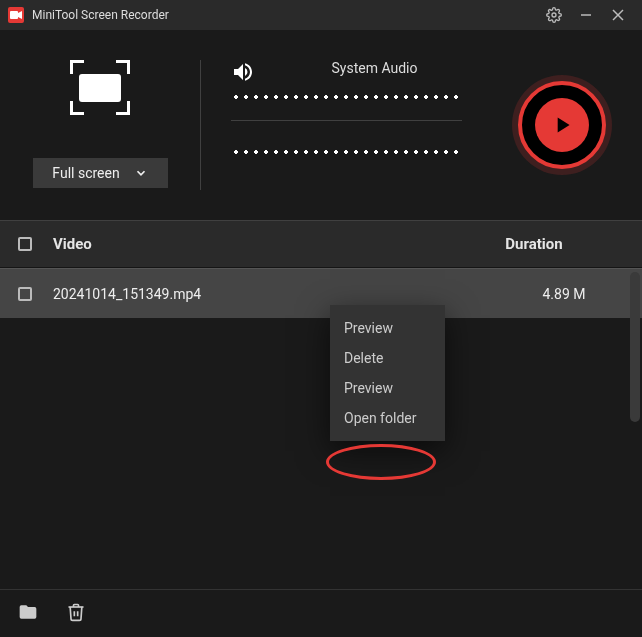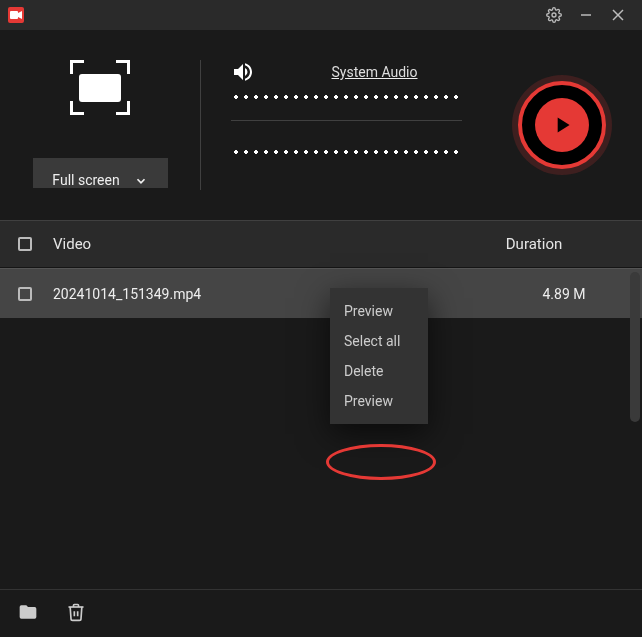--- a/index.html
+++ b/index.html
@@ -60,37 +60,37 @@
   }
   .corner { position:absolute; width:14px; height:14px; border:3px solid #fff; }
   .corner.tl { top:5px; left:15px; border-right:none; border-bottom:none; }
   .corner.tr { top:5px; right:15px; border-left:none; border-bottom:none; }
   .corner.bl { bottom:5px; left:15px; border-right:none; border-top:none; }
   .corner.br { bottom:5px; right:15px; border-left:none; border-top:none; }
   .fullscreen-select {
     margin-top: 38px;
     width: 135px; height: 30px;
     background: #3a3a3a;
-    display:flex; align-items:flex-end; justify-content:center;
+    display:flex; align-items:center; justify-content:center;
     gap: 14px;
     cursor: pointer;
     font-size: 14px;
     color: #eee;
   }
   .fullscreen-select svg { flex-shrink: 0; }
   .vert-div { width:1px; background:#404040; margin: 30px 0; }
   .audio-col {
     flex: 1;
     display:flex; flex-direction:column;
     padding: 30px 20px 0 30px;
     gap: 10px;
   }
   .audio-row {
-    display:flex; align-items:center;
-    gap: 16px; color:#eee;text-decoration:underline;
+    display:flex; align-items:flex-start;
+    gap: 16px; color:#eee;
   }
   .audio-row .aud-ico { width: 40px; display:flex; justify-content:flex-start; }
   .audio-row .aud-label { font-size: 14px; flex:1; text-align:center; color:#ddd;}
   .dots-line {
     height: 6px;
     background-image: radial-gradient(circle, #fff 2px, transparent 2px);
     background-size: 10px 6px;
     background-repeat: repeat-x;
     background-position: left center;
   }
@@ -111,21 +111,21 @@
     background:#e53935;
     display:flex; align-items:center; justify-content:center;
   }
   
   .table-header {
     height: 48px; background:#2a2a2a;
     display:flex; align-items:center;
     padding: 0 18px;
     border-top: 1px solid #404040;
     border-bottom: 1px solid #151515;
-    color:#e5e5e5; font-size:15px;
+    color:#e5e5e5; font-size:15px;font-weight:bold;
   }
   .col-check { width: 35px; display:flex; align-items:center;}
   .chk {
     width:14px; height:14px; border:2px solid #bbb; border-radius:2px;
     cursor:pointer;
   }
   .col-video { flex:1; }
   .col-duration { width: 180px; text-align:center;}
   .col-size { width: 120px; text-align:center;}
   .table-row {
@@ -151,22 +151,22 @@
     height: 48px;
     display:flex; align-items:center;
     padding: 0 18px; gap:28px;
     border-top: 1px solid #333;
     background:#1a1a1a;
   }
   .footer .ficon { color:#bbb; cursor:pointer; }
   
   .ctx-menu {
     position:absolute;
-    left: 330px; top: 288px;
-    width: 98px;
+    left: 330px; top: 305px;
+    width: 115px;
     background:#333; color:#ccc;
     box-shadow: 0 10px 30px rgba(0,0,0,0.6);
     padding: 8px 0;
     font-size: 14px;
   }
   .ctx-item {
     padding: 7px 14px;
     cursor:pointer;
   }
   .highlight-ellipse {
@@ -181,20 +181,21 @@
 </head>
 <body>
 
 <div class="titlebar">
   <div class="app-icon">
     <svg width="12" height="10" viewBox="0 0 12 10">
         <rect x="0" y="1" width="8" height="8" rx="1" fill="#fff"></rect>
         <path d="M8 3 L12 1 L12 9 L8 7 Z" fill="#fff"></path>
       </svg>
   </div>
+  <div class="app-title">MiniTool Screen Recorder</div>
   <div class="spacer"></div>
   <div class="win-btn">
     <svg width="16" height="16" viewBox="0 0 24 24" fill="none" stroke="#bbb" stroke-width="2">
       <circle cx="12" cy="12" r="3"></circle>
       <path d="M19.4 15a1.65 1.65 0 0 0 .33 1.82l.06.06a2 2 0 1 1-2.83 2.83l-.06-.06a1.65 1.65 0 0 0-1.82-.33 1.65 1.65 0 0 0-1 1.51V21a2 2 0 1 1-4 0v-.09a1.65 1.65 0 0 0-1-1.51 1.65 1.65 0 0 0-1.82.33l-.06.06a2 2 0 1 1-2.83-2.83l.06-.06a1.65 1.65 0 0 0 .33-1.82 1.65 1.65 0 0 0-1.51-1H3a2 2 0 1 1 0-4h.09a1.65 1.65 0 0 0 1.51-1 1.65 1.65 0 0 0-.33-1.82l-.06-.06a2 2 0 1 1 2.83-2.83l.06.06a1.65 1.65 0 0 0 1.82.33h0a1.65 1.65 0 0 0 1-1.51V3a2 2 0 1 1 4 0v.09a1.65 1.65 0 0 0 1 1.51h0a1.65 1.65 0 0 0 1.82-.33l.06-.06a2 2 0 1 1 2.83 2.83l-.06.06a1.65 1.65 0 0 0-.33 1.82v0a1.65 1.65 0 0 0 1.51 1H21a2 2 0 1 1 0 4h-.09a1.65 1.65 0 0 0-1.51 1z"></path>
     </svg>
   </div>
   <div class="win-btn">
     <svg width="12" height="12" viewBox="0 0 12 12">
         <line x1="1" y1="6" x2="11" y2="6" stroke="#bbb" stroke-width="1.5"></line>
@@ -281,17 +282,17 @@
         <polyline points="3 6 5 6 21 6"></polyline>
         <path d="M19 6l-1 14a2 2 0 0 1-2 2H8a2 2 0 0 1-2-2L5 6"></path>
         <path d="M10 11v6M14 11v6"></path>
         <path d="M9 6V4a1 1 0 0 1 1-1h4a1 1 0 0 1 1 1v2"></path>
       </svg>
   </span>
 </div>
 
 <div class="ctx-menu">
   <div class="ctx-item">Preview</div>
-  <div class="ctx-item">Select all</div>
   <div class="ctx-item">Delete</div>
   <div class="ctx-item">Preview</div>
+  <div class="ctx-item">Open folder</div>
 </div>
 <div class="highlight-ellipse"></div>
 
 </body></html>

